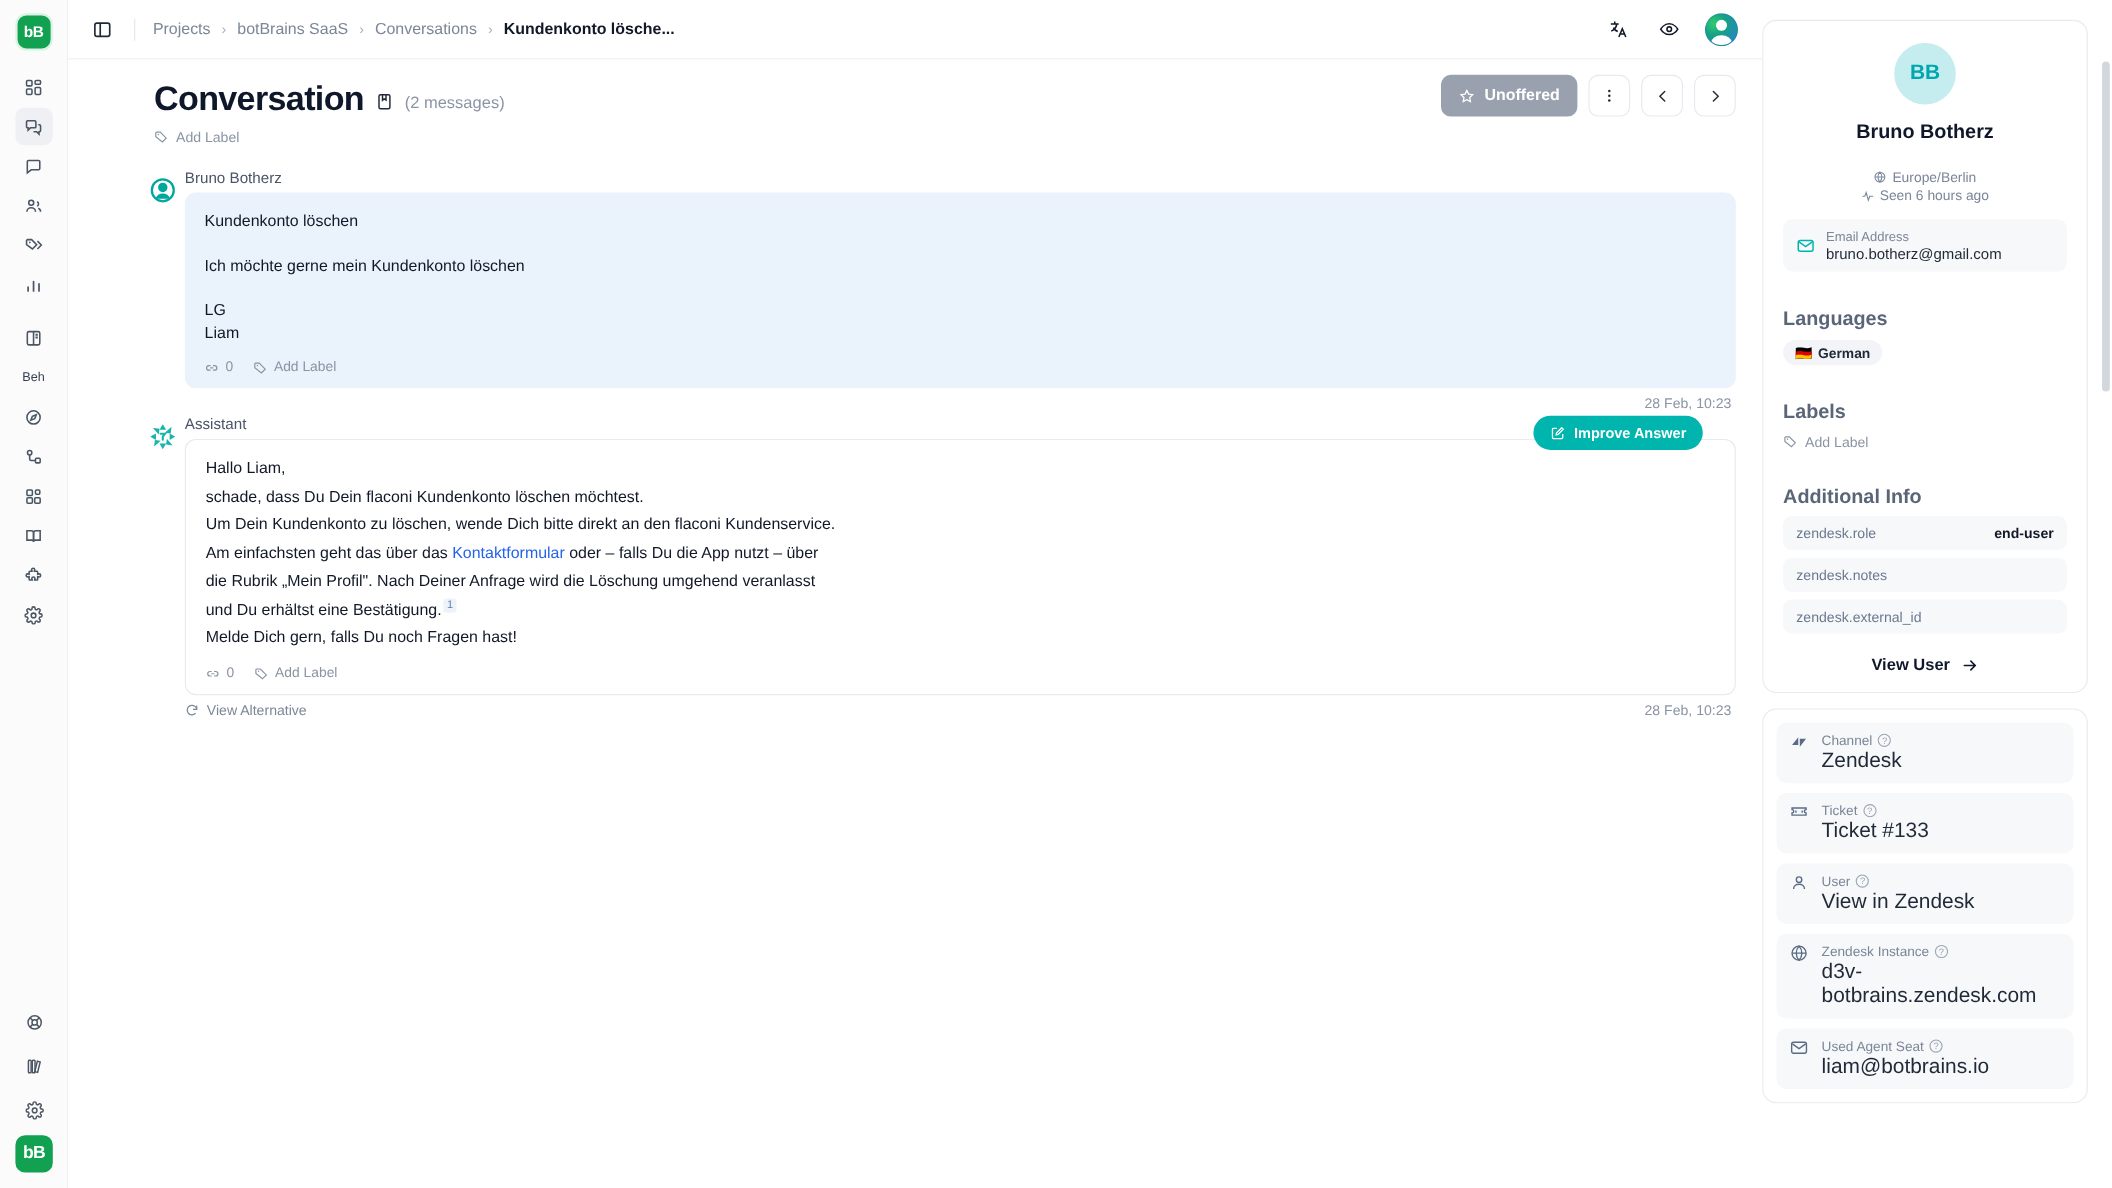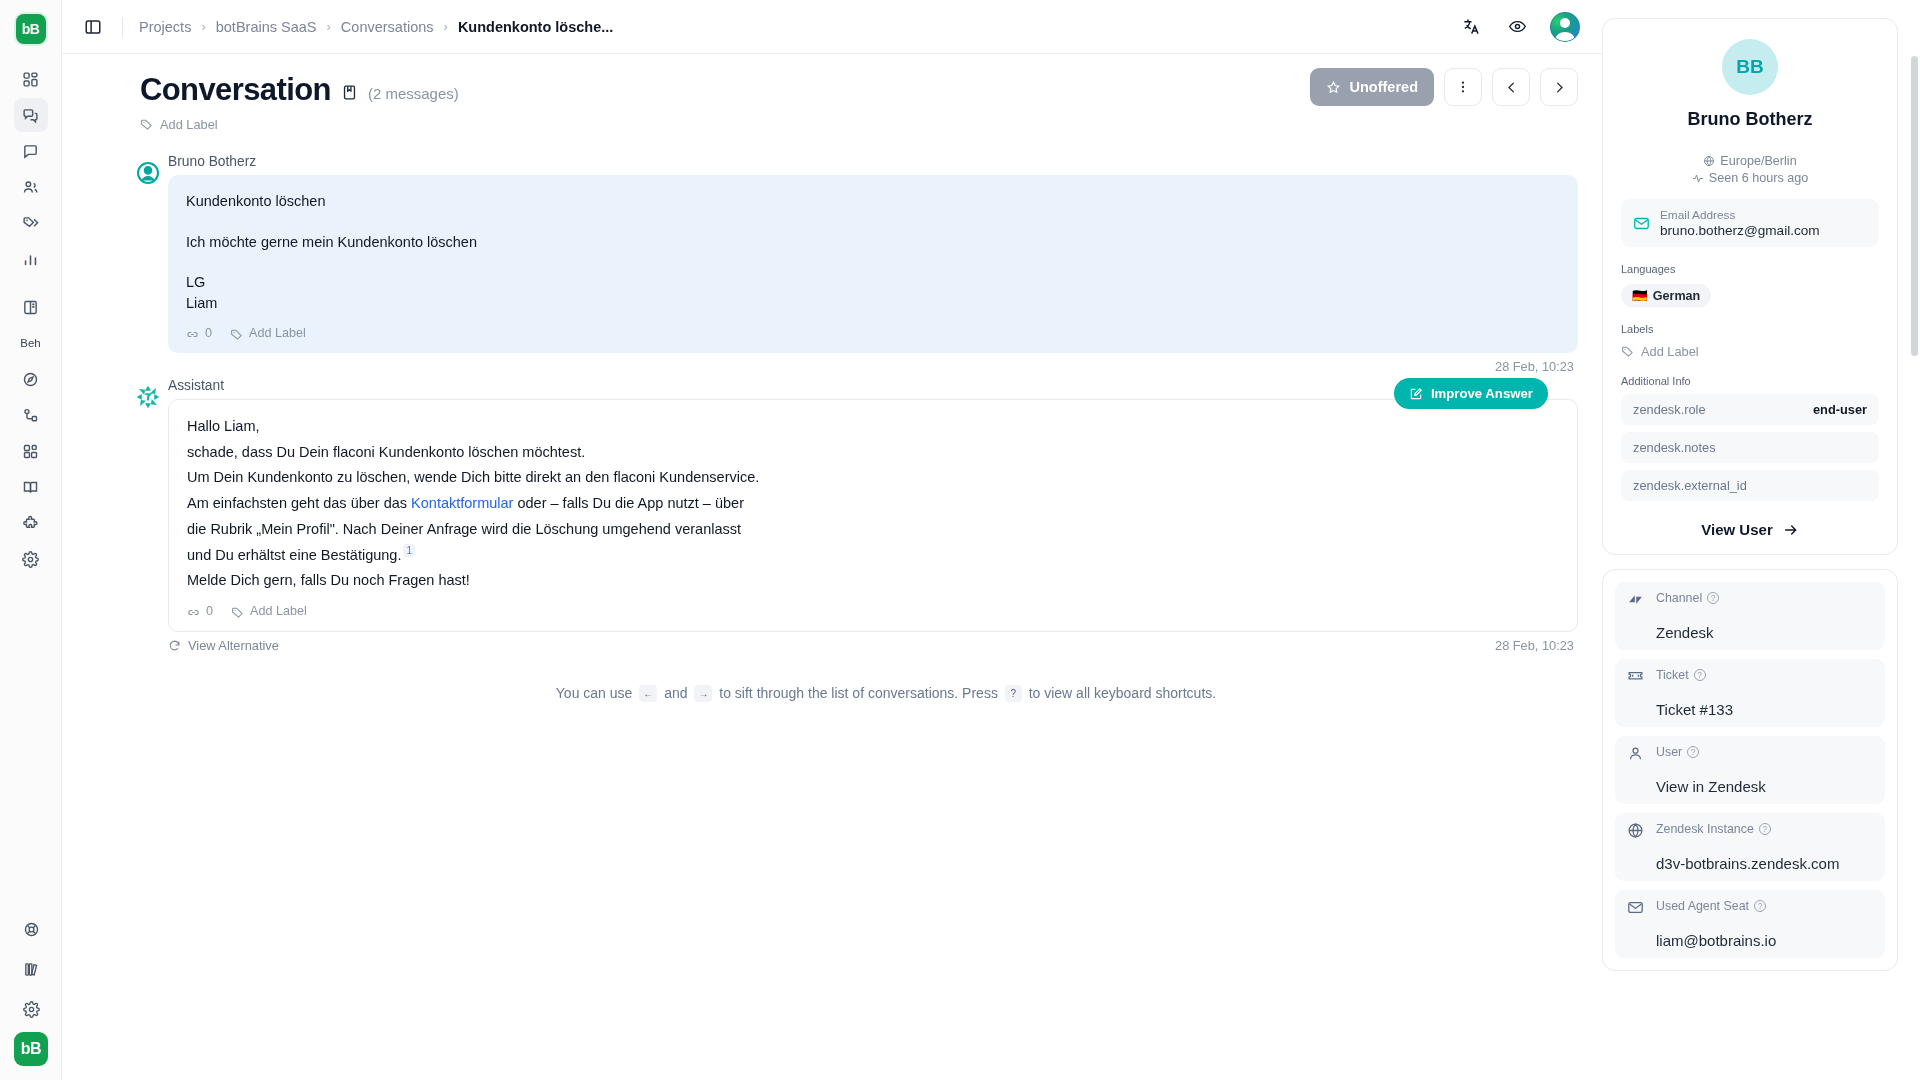--- a/index.html
+++ b/index.html
@@ -126,34 +126,34 @@
   .avatar-big {
     width: 56px; height:56px; border-radius:50%; background:#c5ecee; color:#00a7ae;
     display:flex; align-items:center; justify-content:center; font-size:19px; font-weight:700; margin: 0 auto;
   }
   .prof-name { text-align:center; font-size:18px; font-weight:700; color:#0f172a; margin-top: 14px; }
   .prof-sub { text-align:center; font-size: 12.6px; color:#7b8698; margin-top: 24px; display:flex; align-items:center; justify-content:center; gap:5px;}
   .field-box { background:#f7f8fa; border-radius:9px; padding: 9px 12px; margin-top: 14px; display:flex; align-items:center; gap:10px;}
   .field-ic { color:#00b5ad; flex:0 0 auto; }
   .field-label { font-size:11.8px; color:#7b8698; }
   .field-value { font-size:13.6px; color:#1f2937; margin-top:1px; word-break: break-all;}
-  .sec-title { font-size:11px; color:#5b6578; font-weight:400; margin-top: 16px; }
+  .sec-title { font-size:18px; color:#5b6578; font-weight:700; margin-top: 32px; }
   .lang-chip { display:inline-flex; align-items:center; gap:5px; background:#f3f4f7; border-radius:14px; padding: 4px 11px; font-size:12.6px; font-weight:700; color:#1f2937; margin-top:9px;}
   .add-label-row { display:flex; align-items:center; gap:7px; font-size:12.8px; color:#8a94a4; margin-top: 9px; cursor:pointer;}
   .kv-row { display:flex; align-items:center; justify-content:space-between; background:#f7f8fa; border-radius:8px; padding: 8px 12px; margin-top: 7px; }
   .kv-key { font-size:12.8px; color:#6b7890; }
   .kv-val { font-size:12.8px; color:#111827; font-weight:600; }
   .view-user { display:flex; align-items:center; justify-content:center; gap:10px; font-size:15px; font-weight:700; color:#0f172a; margin-top: 20px; cursor:pointer;}
 
   .card.meta { margin-top: 14px; padding: 12px 12px; }
   .meta-row { display:flex; align-items:flex-start; gap: 12px; background:#f7f8fa; border-radius:9px; padding: 9px 12px; margin-bottom: 9px; }
   .meta-row:last-child { margin-bottom: 0; }
   .meta-ic { color:#5b6b86; flex: 0 0 auto; }
   .meta-label { font-size:12.4px; color:#7b8698; display:flex; align-items:center; gap:5px;}
-  .meta-value { font-size:15px; color:#1f2937; margin-top:19px; }
+  .meta-value { font-size:19px; color:#1f2937; margin-top:1px; }
   .qmark { width:12px; height:12px; border-radius:50%; border:1px solid #9aa5b5; color:#9aa5b5; font-size:8.5px; display:inline-flex; align-items:center; justify-content:center; line-height:1;}
 
   .scrollbar { position:absolute; right: 2px; top: 56px; width: 7px; height: 300px; background:#d2d6dd; border-radius:4px; }
 </style>
 </head>
 <body>
 
 <div class="app">
 
   <div class="rail">
@@ -497,29 +497,20 @@
                   <path d="M20 11a8 8 0 1 0-1.9 6.3"></path>
                   <path d="M20 4.5V11h-6.2"></path>
                 </svg>
               </span>
             <span>View Alternative</span>
           </div>
           <div class="msg-time" style="flex:1">28 Feb, 10:23</div>
         </div>
       </div>
 
-      <div class="kbd-hint">
-        <span>You can use</span>
-        <span class="kbd">←</span>
-        <span>and</span>
-        <span class="kbd">→</span>
-        <span>to sift through the list of conversations. Press</span>
-        <span class="kbd">?</span>
-        <span>to view all keyboard shortcuts.</span>
-      </div>
 
     </div>
   </div>
 
   <div class="right">
 
     <div class="card profile">
       <div class="avatar-big">BB</div>
       <div class="prof-name">Bruno Botherz</div>
       <div class="prof-sub">

